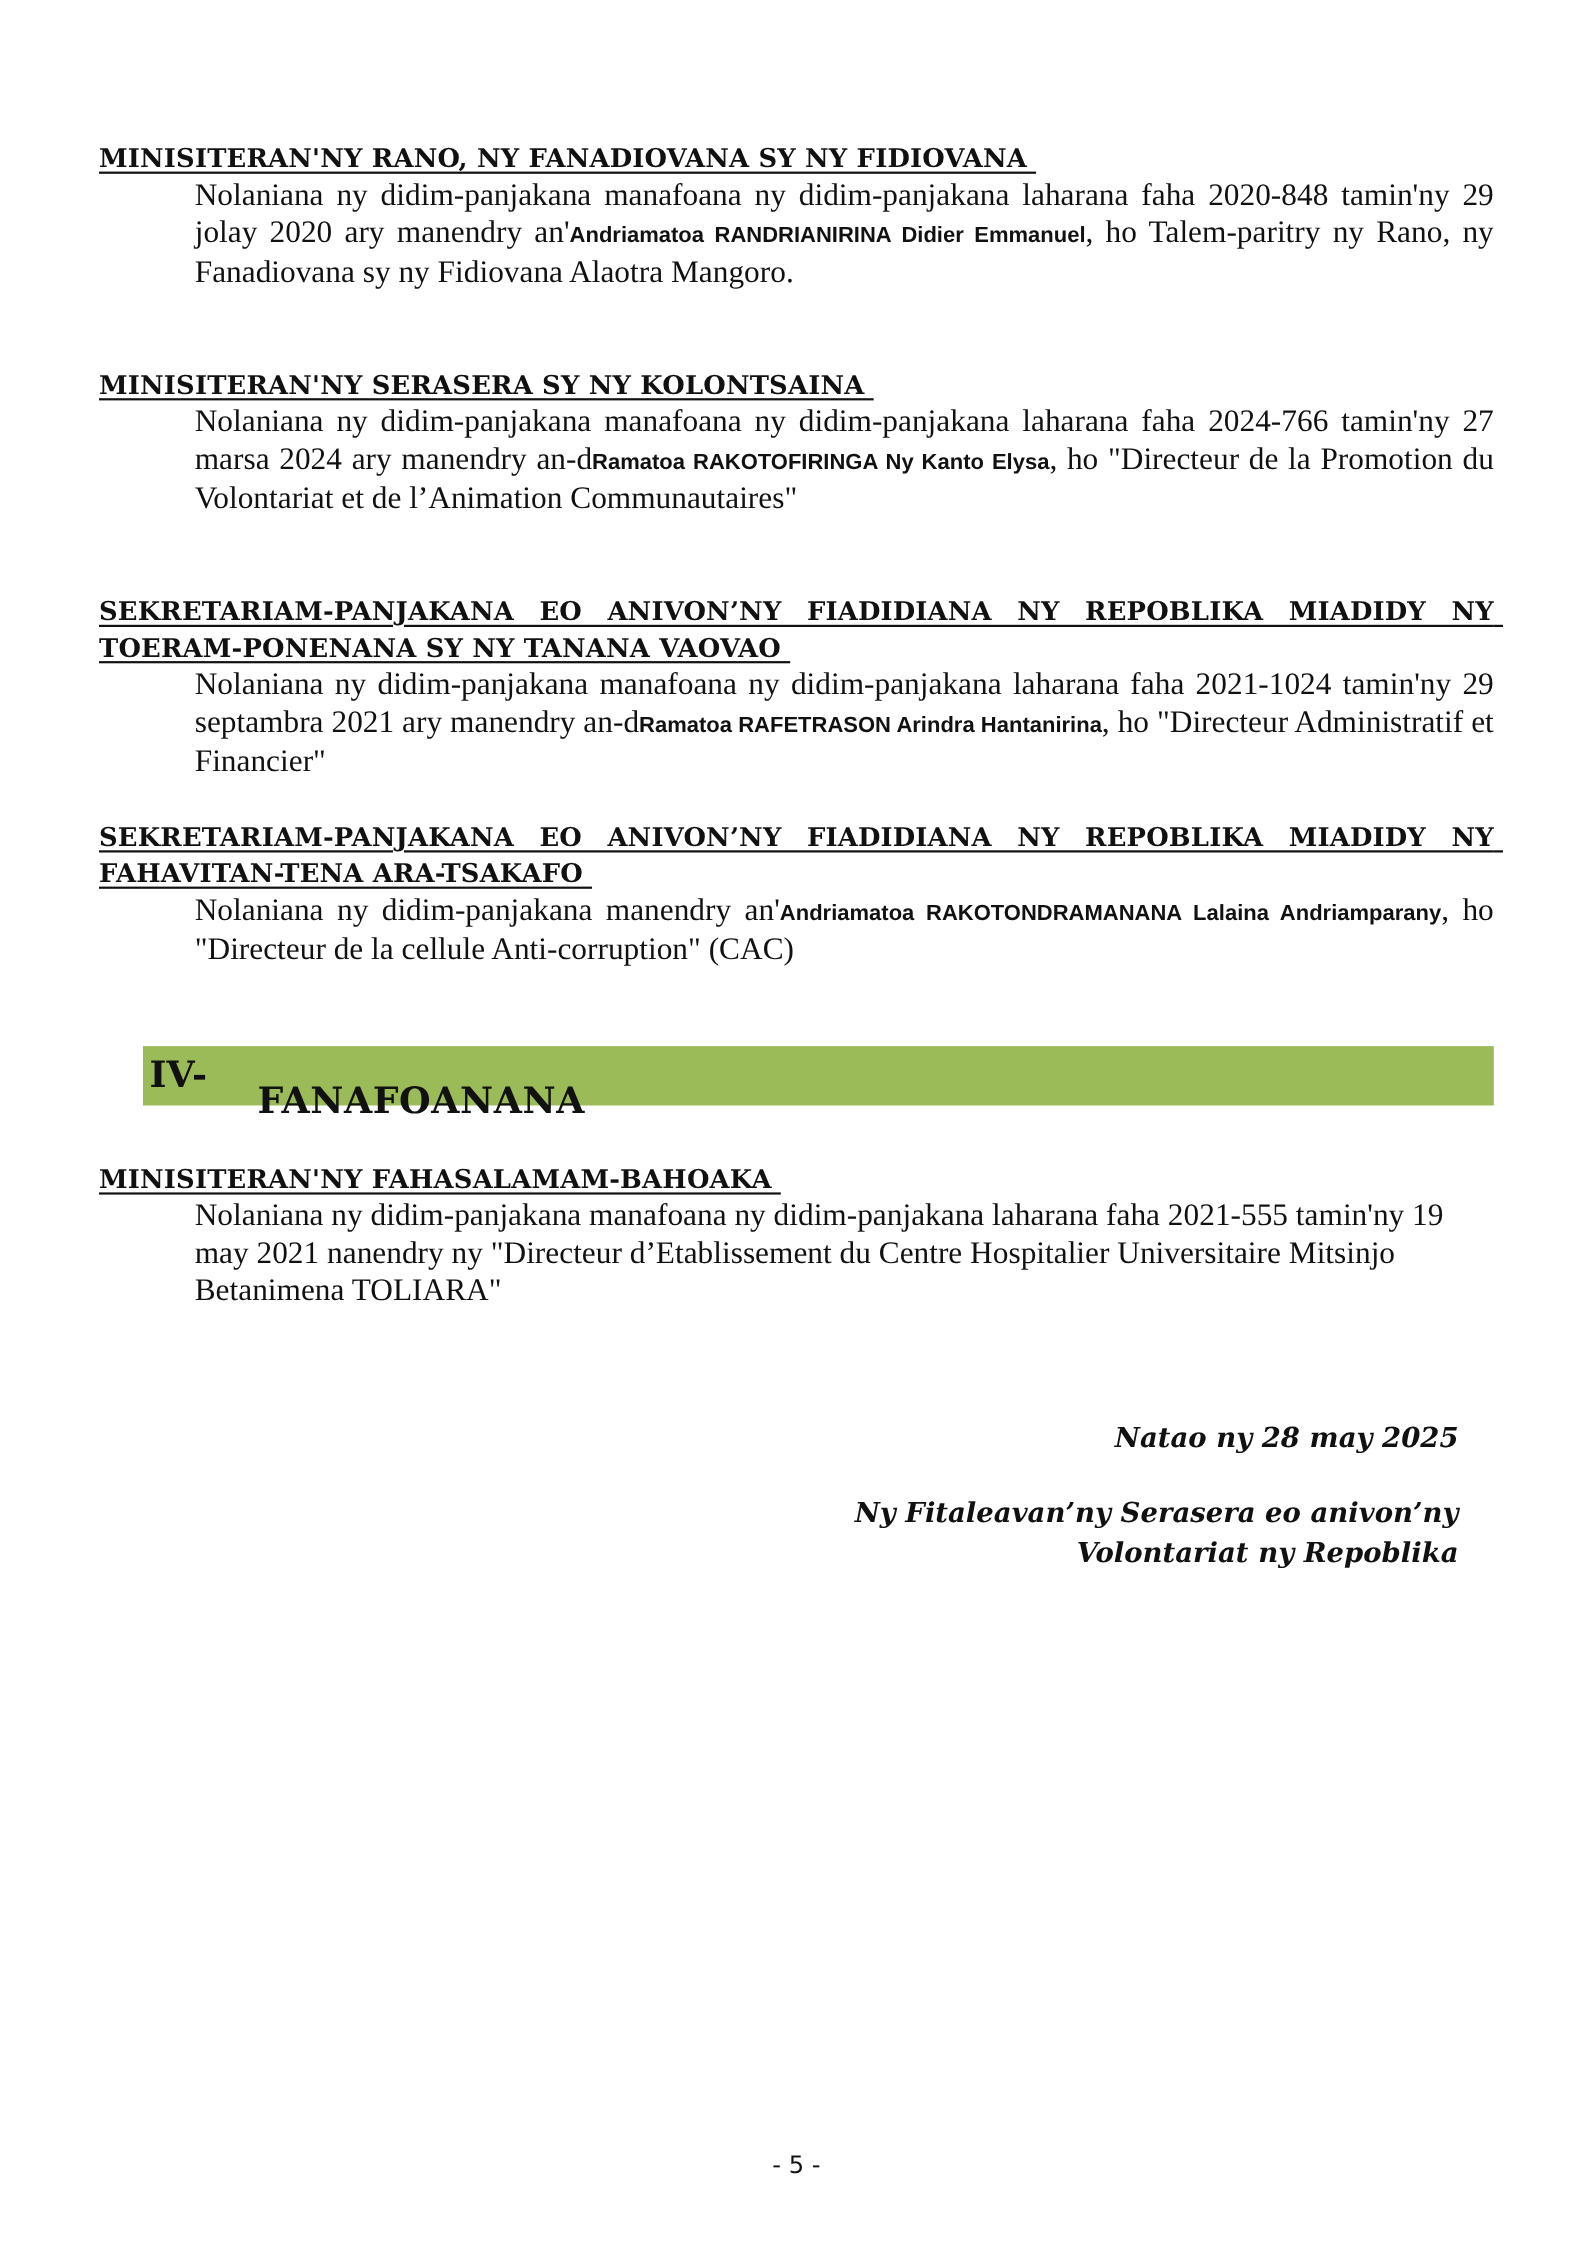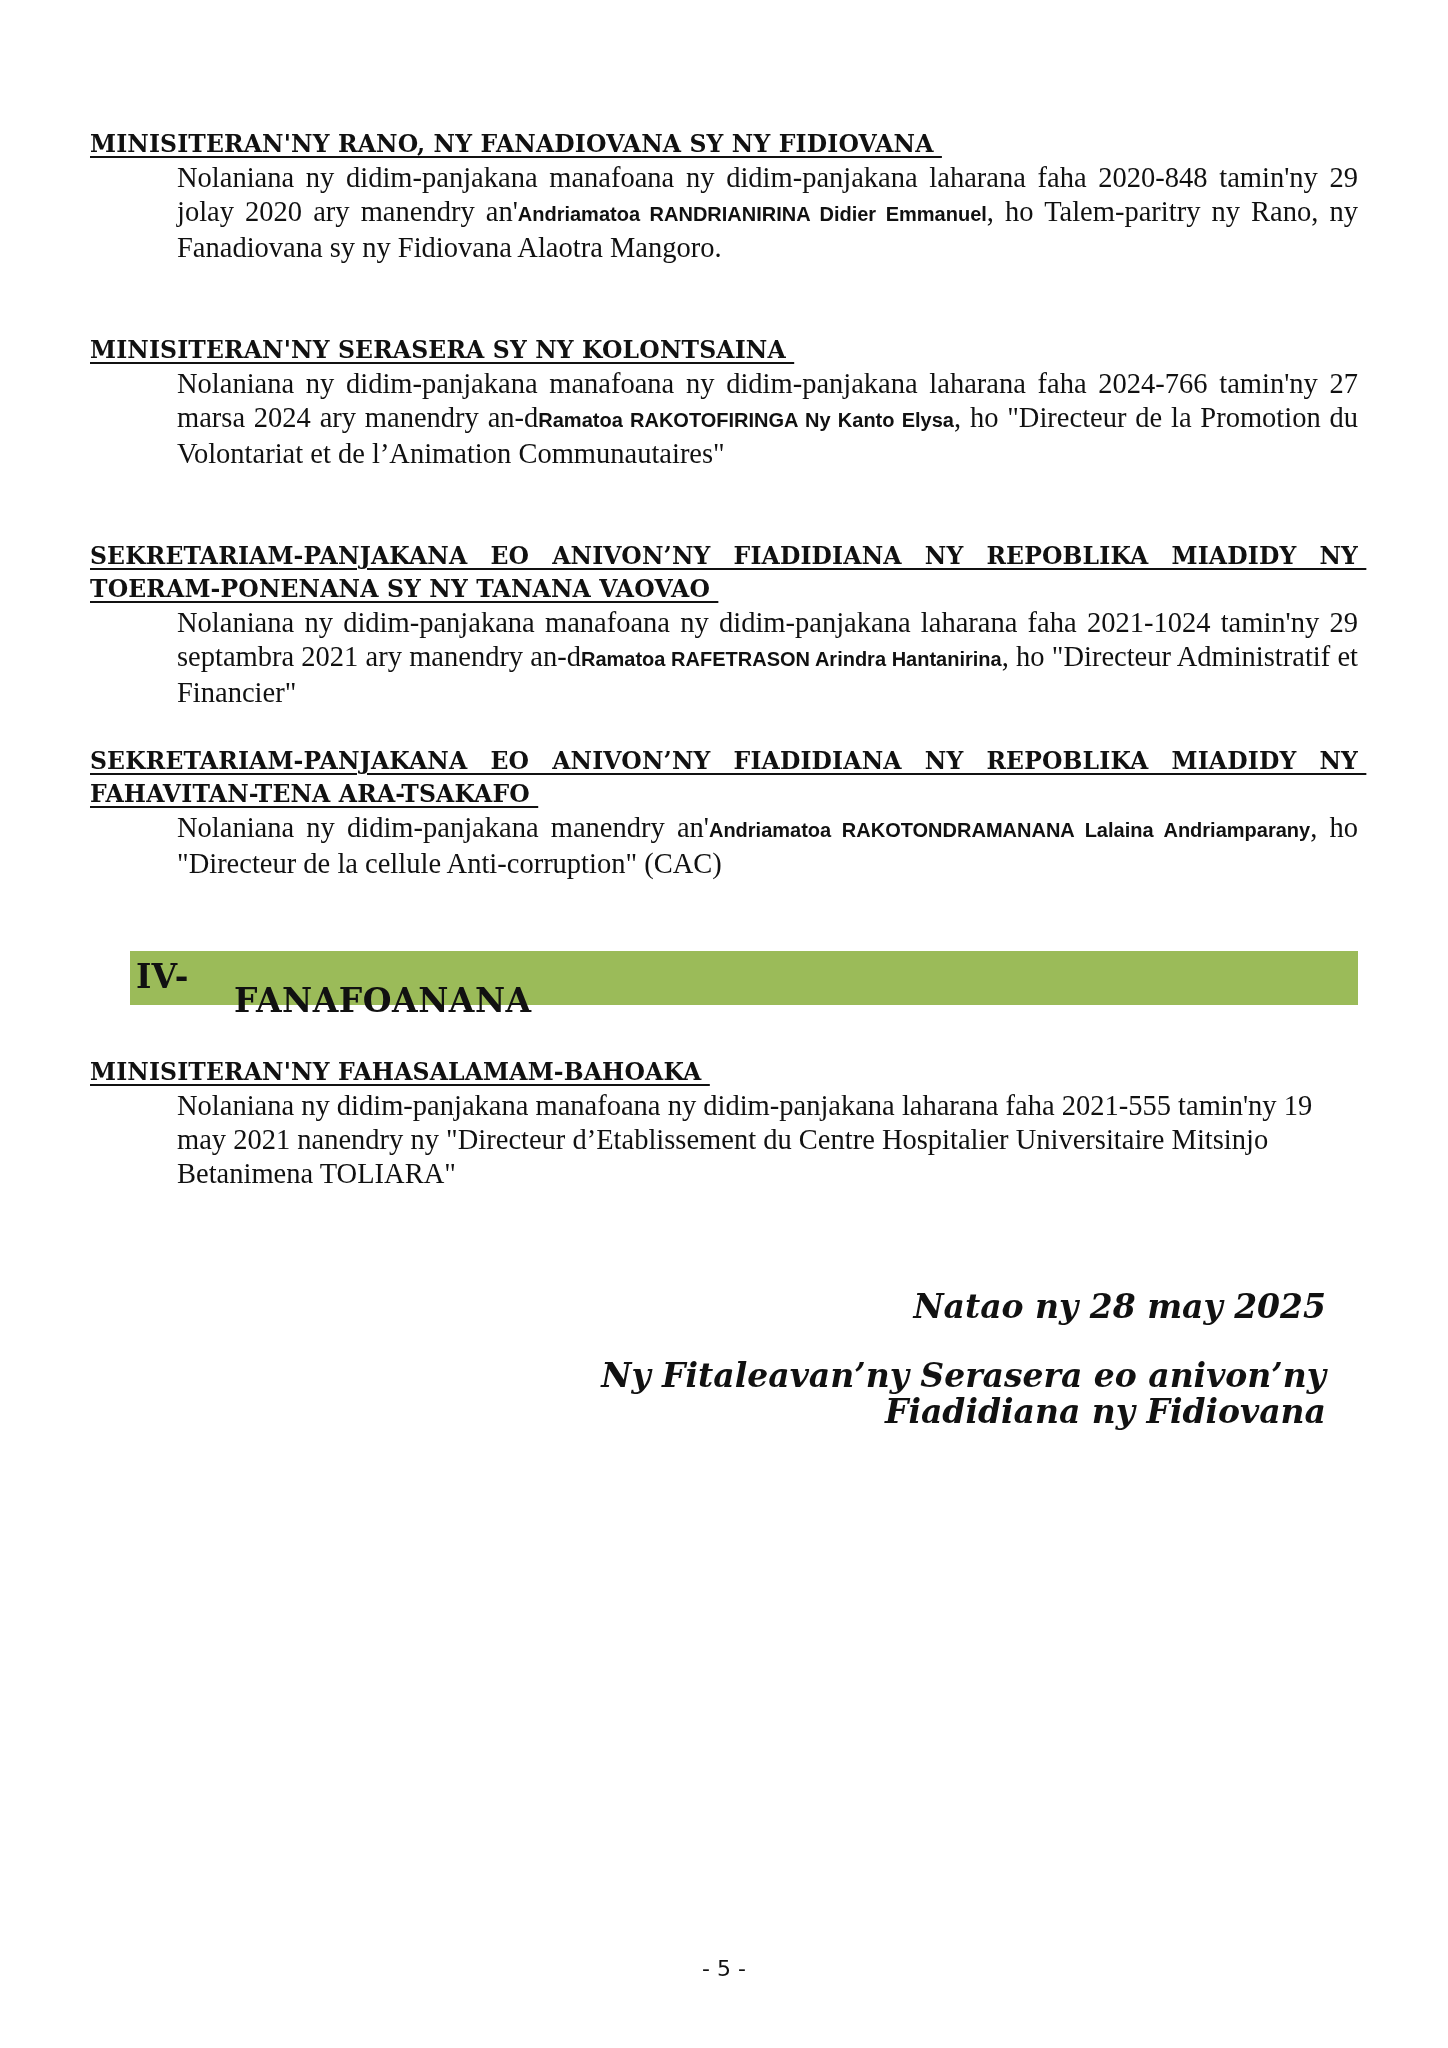--- a/index.html
+++ b/index.html
@@ -14,21 +14,21 @@
   .body { margin-left: 87px; font-family: "Liberation Serif", serif; font-size: 28.5px;
           line-height: 34px; text-align: justify; }
   .body b { font-family: Liberation Sans, sans-serif; font-size: 20px; }
   .roman-bar { position: absolute; left: 130px; top: 951px; width: 1228px; height: 54px;
                background: #9bbb59; text-decoration: underline; }
   .roman-num { position: absolute; left: 6px; top: 6px; font-family: "DejaVu Serif", serif;
                font-weight: bold; font-size: 33px; line-height: 40px; }
   .roman-title { position: absolute; left: 104px; top: 6px; font-family: "DejaVu Serif", serif;
                  font-weight: bold; font-size: 33px; line-height: 40px; letter-spacing: 0.5px; margin-top: 24px; }
   .signoff { position: absolute; right: 90px; text-align: right; font-family: "DejaVu Serif", serif;
-             font-weight: bold; font-style: italic; font-size: 33px; line-height: 36px; }
+             font-weight: bold; font-style: italic; font-size: 25px; line-height: 36px; }
   .pagenum { position: absolute; left: 0; width: 1448px; top: 1956px; text-align: center;
              font-family: "DejaVu Sans", sans-serif; font-size: 22px; }
 </style>
 </head>
 <body>
 
 <div class="page">
 
   <div class="section" style="top:128px;">
     <div class="heading">MINISITERAN'NY RANO, NY FANADIOVANA SY NY FIDIOVANA </div>
@@ -55,16 +55,16 @@
     <span class="roman-title">FANAFOANANA</span>
   </div>
 
   <div class="section" style="top:1044px;margin-top:12px;">
     <div class="heading">MINISITERAN'NY FAHASALAMAM-BAHOAKA </div>
     <div class="body" style="text-align:left;">Nolaniana ny didim-panjakana manafoana ny didim-panjakana laharana faha 2021-555 tamin'ny 19 may 2021 nanendry ny "Directeur d’Etablissement du Centre Hospitalier Universitaire Mitsinjo Betanimena TOLIARA"</div>
   </div>
 
   <div class="signoff" style="top:1289px;">Natao ny 28 may 2025</div>
   <div class="signoff" style="top:1358px;">Ny Fitaleavan’ny Serasera eo anivon’ny</div>
-  <div class="signoff" style="top:1394px;">Fiadidiana ny Fidiovana</div>
+  <div class="signoff" style="top:1394px;">Volontariat ny Repoblika</div>
 
   <div class="pagenum">- 5 -</div>
 </div>
 
 </body></html>

